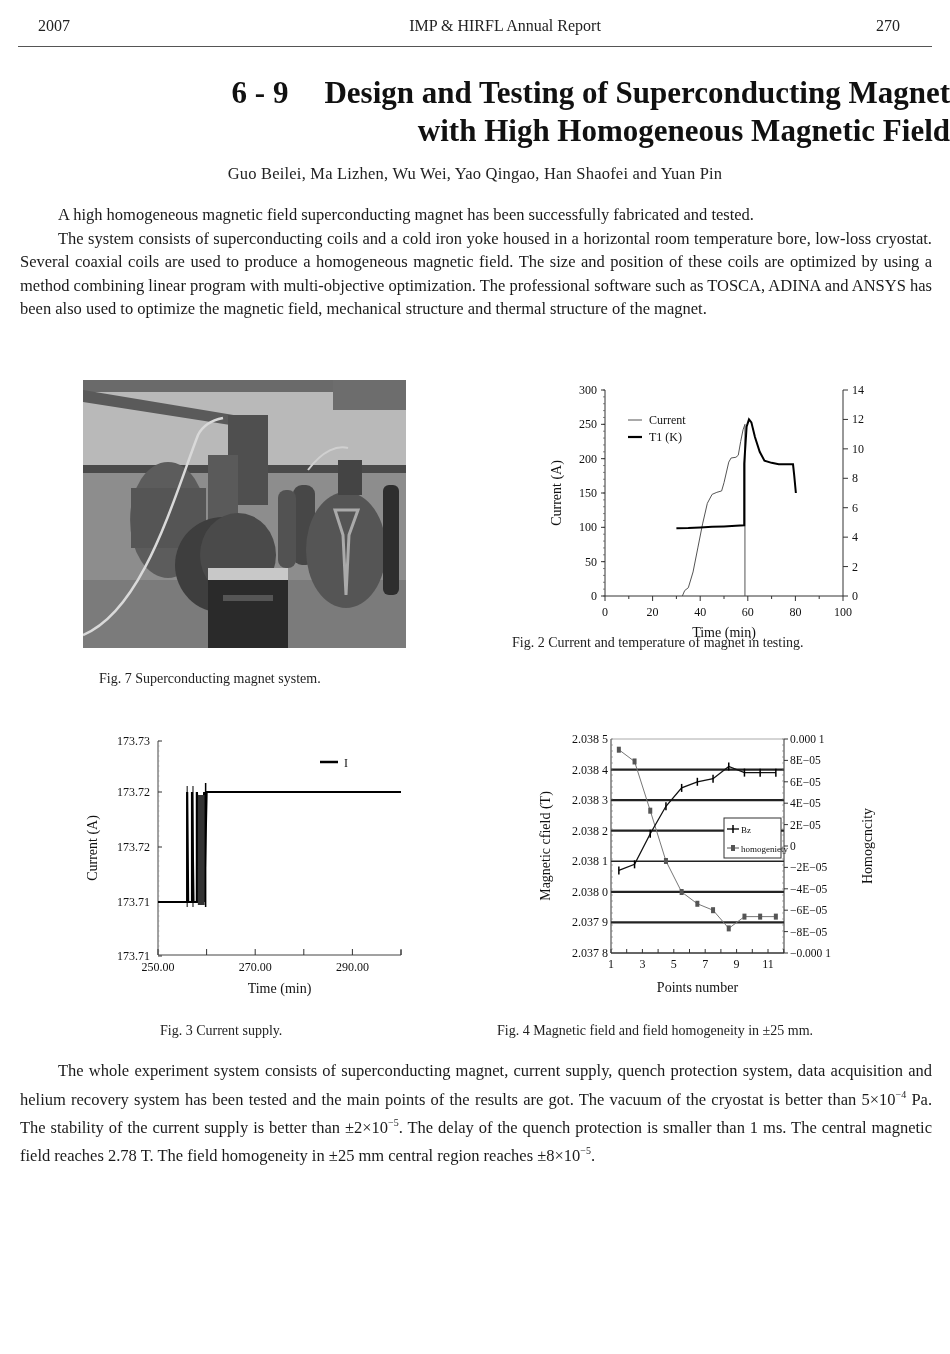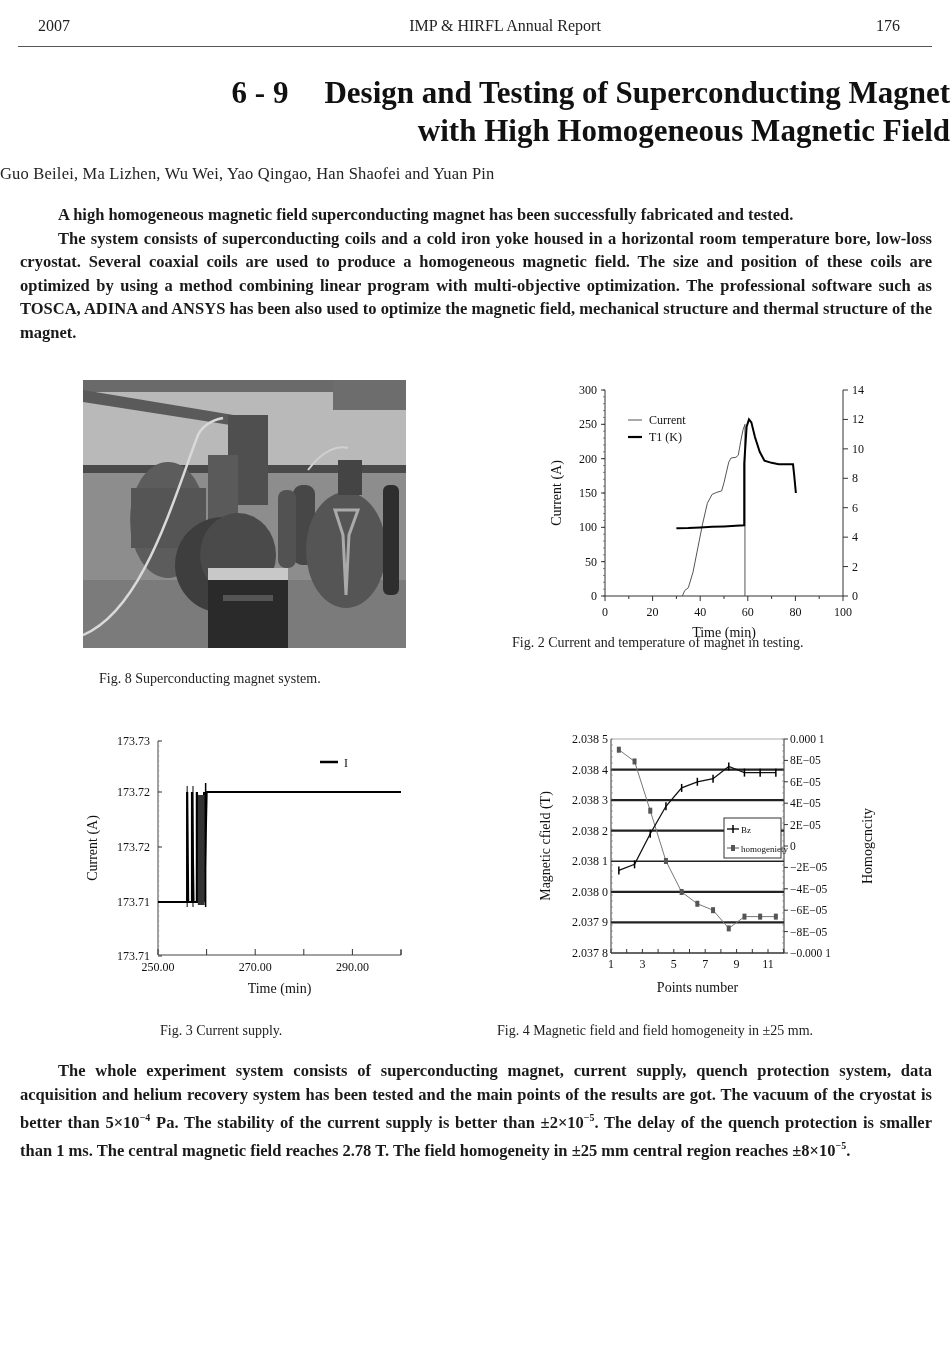--- a/index.html
+++ b/index.html
@@ -3,34 +3,34 @@
 <meta charset="utf-8">
 <style>
   html, body { margin: 0; padding: 0; background: #fff; }
   body { width: 950px; height: 1354px; position: relative; overflow: hidden; color: #111;
          font-family: "Liberation Serif", "DejaVu Serif", serif; }
   .abs { position: absolute; }
   .hdr { top: 17px; font-size: 16px; color: #222; }
   .hdr-rule { left: 18px; top: 46px; width: 914px; height: 0; border-top: 1px solid #555; }
   .title { left: 0; width: 950px; top: 74px; text-align: right; font-weight: bold; font-size: 31px; line-height: 38px; font-family: "Liberation Serif", serif; }
   .title .num { display: inline-block; margin-right: 36px; }
-  .authors { left: 0; width: 950px; top: 164px; text-align: left; font-size: 16.5px; color: #222; letter-spacing: 0.2px; }
-  .para { left: 20px; width: 912px; font-size: 16.5px; line-height: 23.6px; text-align: justify; color: #1a1a1a; font-weight: bold; }
+  .authors { left: 0; width: 950px; top: 164px; text-align: center; font-size: 16.5px; color: #222; letter-spacing: 0.2px; }
+  .para { left: 20px; width: 912px; font-size: 16.5px; line-height: 23.6px; text-align: justify; color: #1a1a1a; }
   .para p { margin: 0; text-indent: 38px; }
   .caption { font-size: 14px; color: #222; white-space: nowrap; }
   .photo { left: 83px; top: 380px; width: 323px; height: 268px; background: #9a9a9a; overflow: hidden; }
   svg text { font-family: "Liberation Serif", serif; fill: #111; }
   sup { font-size: 10px; }
 </style>
 </head>
 <body>
 
 <div class="abs hdr" style="left:38px;">2007</div>
 <div class="abs hdr" style="left:0;width:1010px;text-align:center;">IMP &amp; HIRFL Annual Report</div>
-<div class="abs hdr" style="left:876px;">176</div>
+<div class="abs hdr" style="left:876px;">270</div>
 <div class="abs hdr-rule"></div>
 
 <div class="abs title">
   <div><span class="num">6 - 9</span><span>Design and Testing of Superconducting Magnet</span></div>
   <div style="padding-left:56px;">with High Homogeneous Magnetic Field</div>
 </div>
 <div class="abs authors">Guo Beilei, Ma Lizhen, Wu Wei, Yao Qingao, Han Shaofei and Yuan Pin</div>
 
 <div class="abs para" style="top:203px;">
   <p>A high homogeneous magnetic field superconducting magnet has been successfully fabricated and tested.</p>
@@ -58,21 +58,21 @@
     <rect x="255" y="80" width="24" height="35" fill="#444"></rect>
     <path d="M252,130 L275,130 L266,155 L263,215 L260,155 Z" fill="none" stroke="#aaa" stroke-width="3"></path>
     <rect x="300" y="105" width="16" height="110" rx="6" fill="#2e2e2e"></rect>
     <rect x="125" y="188" width="80" height="80" fill="#2a2a2a"></rect>
     <rect x="125" y="188" width="80" height="12" fill="#c8c8c8"></rect>
     <rect x="140" y="215" width="50" height="6" fill="#555"></rect>
     <path d="M0,255 C60,230 90,120 115,55 C120,45 130,40 140,38" stroke="#d9d9d9" stroke-width="2.5" fill="none"></path>
     <path d="M225,90 C240,70 255,65 265,68" stroke="#d0d0d0" stroke-width="2" fill="none"></path>
   </svg>
 </div>
-<div class="abs caption" style="left:99px;top:671px;">Fig. 8   Superconducting magnet system.</div>
+<div class="abs caption" style="left:99px;top:671px;">Fig. 7   Superconducting magnet system.</div>
 
 <svg class="abs" id="fig2" style="left:530px;top:375px;" width="360" height="280">
     <line x1="75" y1="15" x2="75" y2="221" stroke="#333" stroke-width="1"></line>
     <line x1="313" y1="15" x2="313" y2="221" stroke="#333" stroke-width="1"></line>
     <line x1="75" y1="221" x2="313" y2="221" stroke="#333" stroke-width="1"></line>
     <line x1="73" y1="221" x2="75" y2="221" stroke="#555" stroke-width="0.7"></line>
     <line x1="73" y1="214.13333333333333" x2="75" y2="214.13333333333333" stroke="#555" stroke-width="0.7"></line>
     <line x1="73" y1="207.26666666666668" x2="75" y2="207.26666666666668" stroke="#555" stroke-width="0.7"></line>
     <line x1="73" y1="200.4" x2="75" y2="200.4" stroke="#555" stroke-width="0.7"></line>
     <line x1="73" y1="193.53333333333333" x2="75" y2="193.53333333333333" stroke="#555" stroke-width="0.7"></line>

